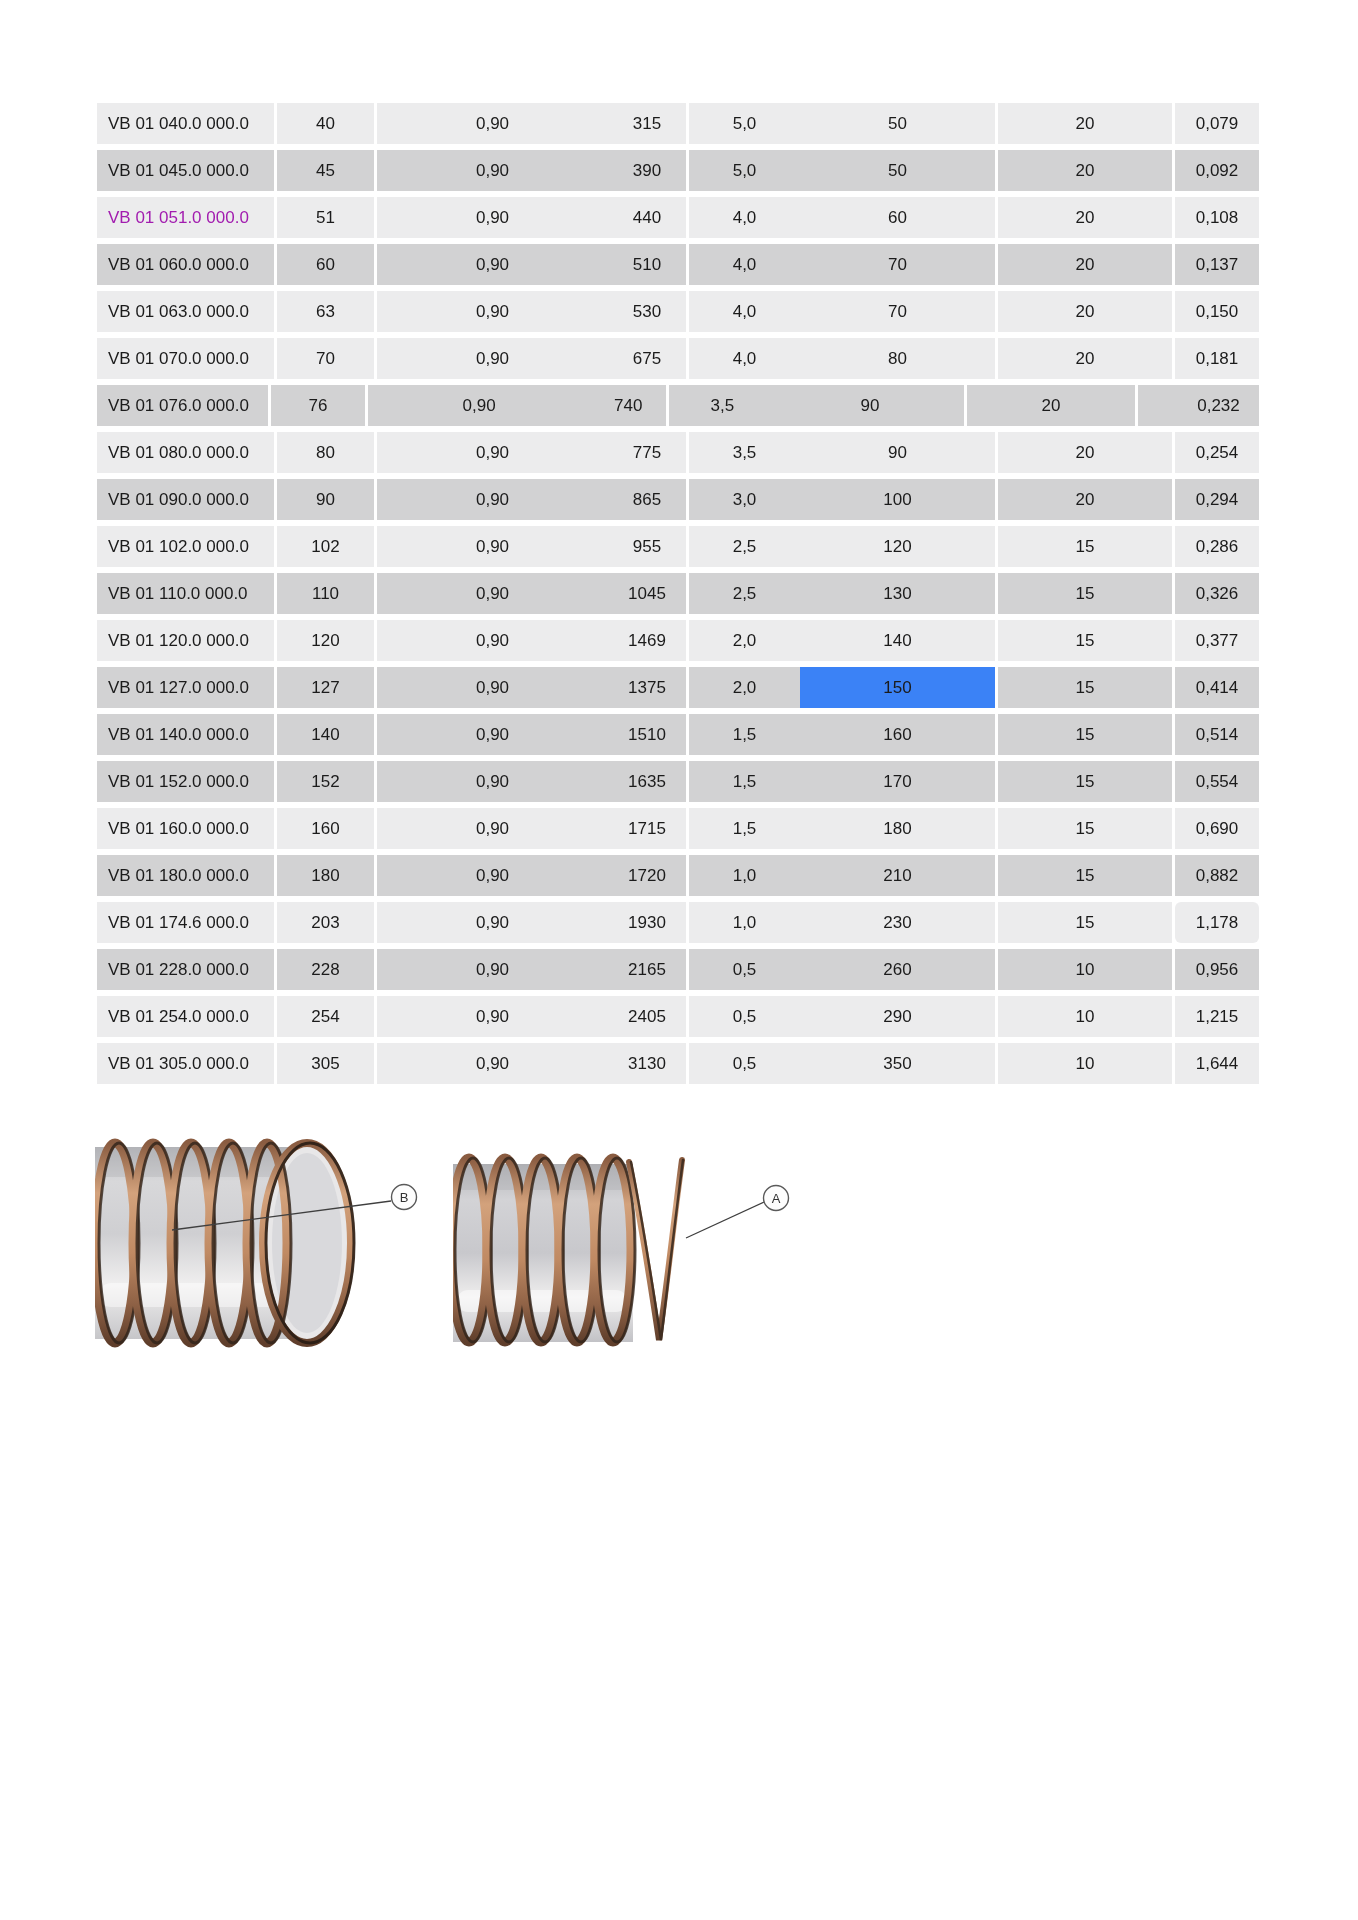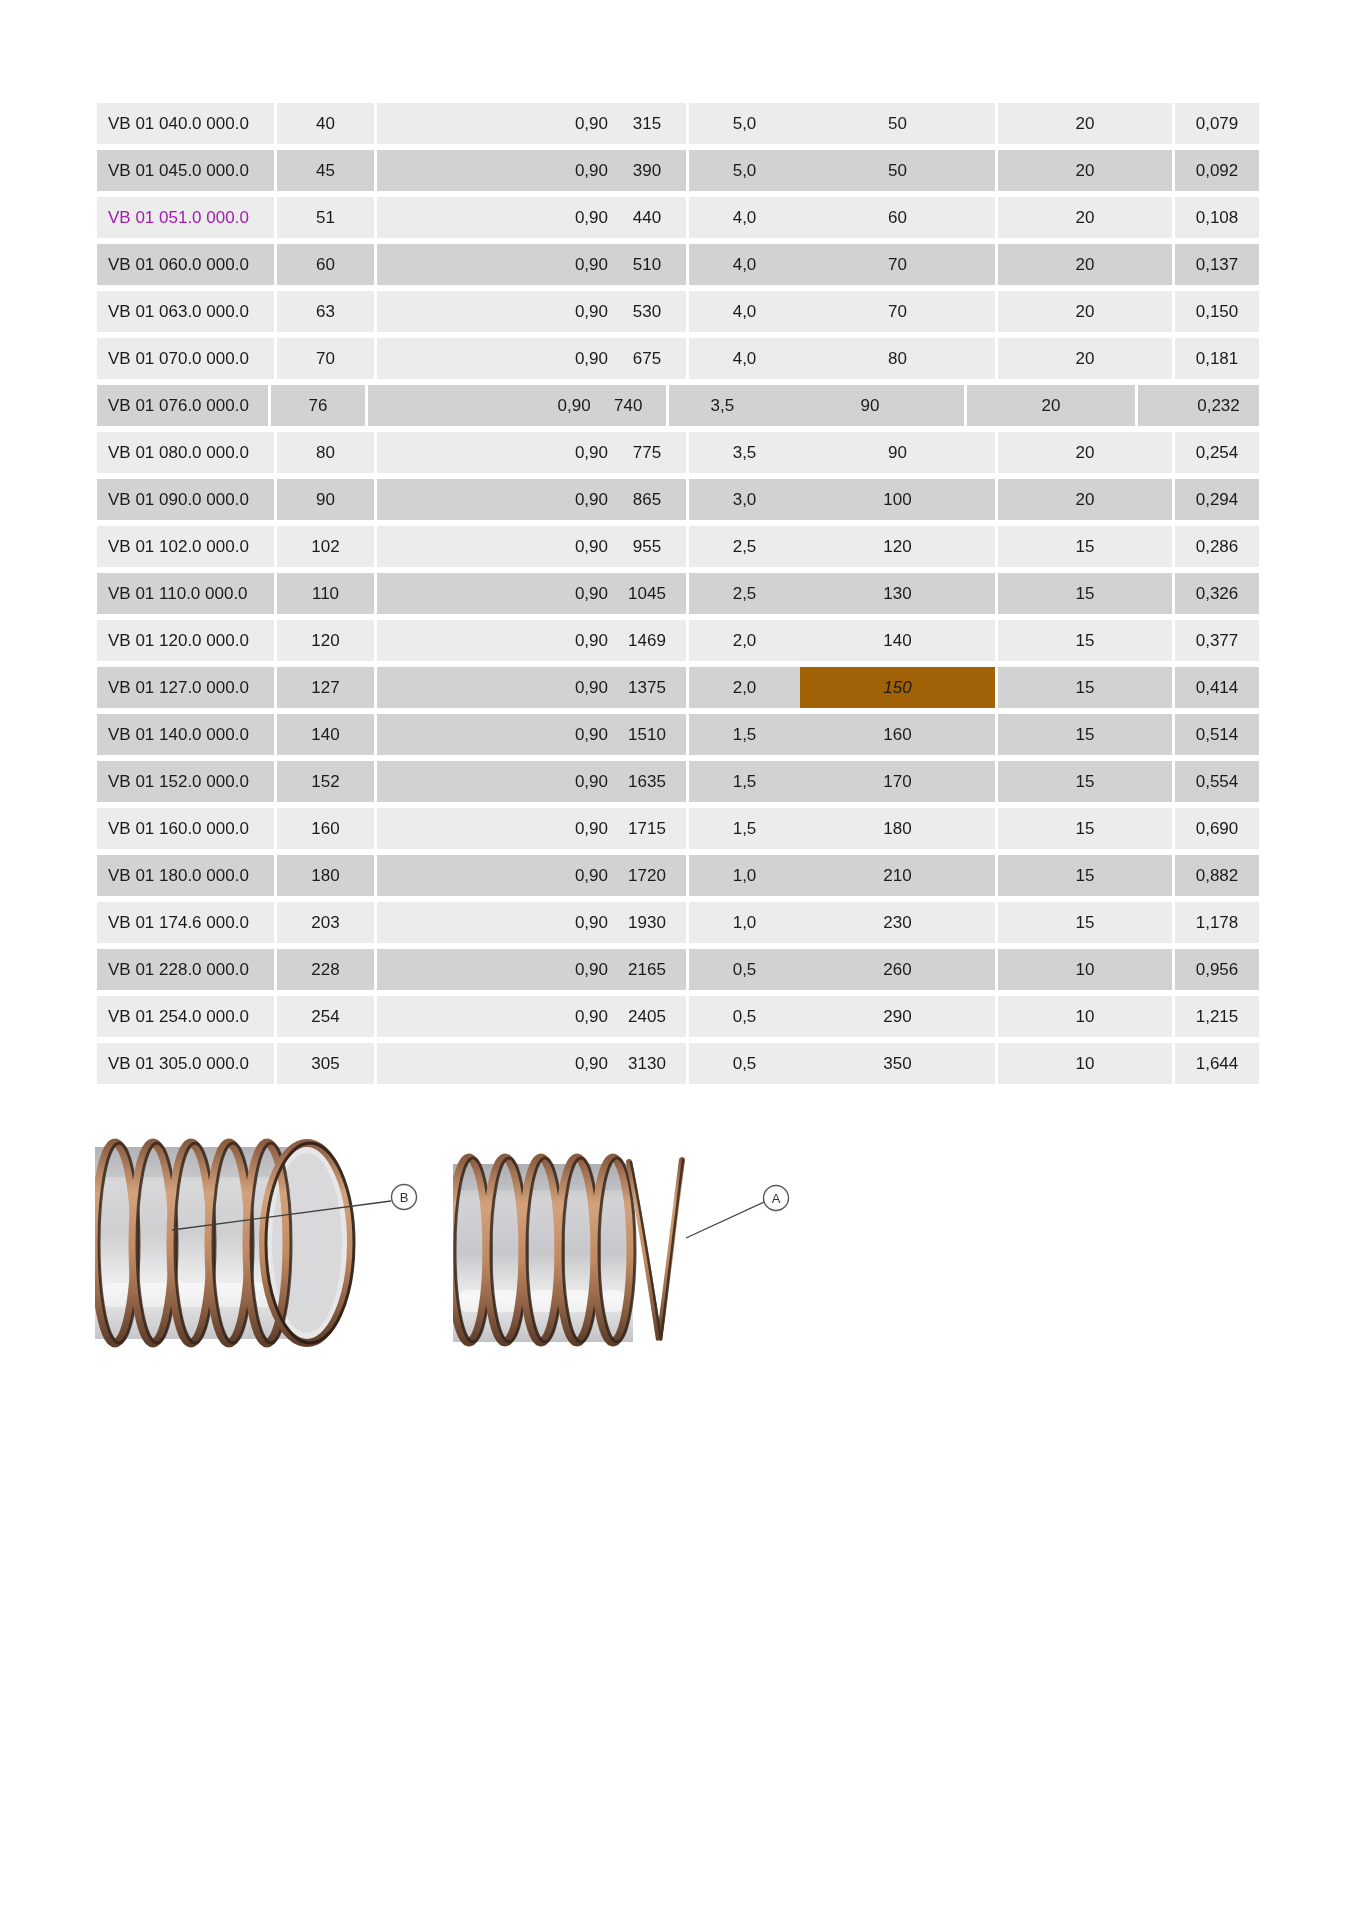--- a/index.html
+++ b/index.html
@@ -3,21 +3,21 @@
 <meta charset="utf-8">
 <style>
   html,body{margin:0;padding:0;background:#ffffff;}
   #page{position:relative;width:1358px;height:1504px;background:#ffffff;overflow:hidden;
         font-family:"Liberation Sans",sans-serif;}
   .table{position:absolute;left:97px;top:103px;width:1162px;}
   .row{display:flex;height:41px;margin-bottom:6px;font-size:17px;line-height:41px;color:#1b1b1b;}
   .cell{height:41px;white-space:nowrap;text-align:center;}
   .c0{width:177px;margin-right:3px;text-align:left;padding-left:11px;box-sizing:border-box;}
   .c1{width:97px;margin-right:3px;}
-  .c2{width:231px;text-align:right;}
+  .c2{width:231px;}
   .c3{width:78px;margin-right:3px;}
   .c4{width:111px;}
   .c5{width:195px;margin-right:3px;}
   .c6{width:174px;margin-right:3px;}
   .c7{width:84px;}
   .fig{position:absolute;}
   .callout-line{stroke:#3f3f3f;stroke-width:1.3;}
   .callout-circle{fill:#fdfdfd;stroke:#5a5a5a;stroke-width:1.4;}
   .callout-letter{font-family:"Liberation Sans",sans-serif;font-size:13px;fill:#333;
                   text-anchor:middle;}
@@ -159,21 +159,21 @@
       <div class="cell c6" style="background: rgb(236, 236, 237); color: rgb(27, 27, 27);">15</div>
       <div class="cell c7" style="background: rgb(236, 236, 237); color: rgb(27, 27, 27);">0,377</div>
     </div>
 
     <div class="row">
       <div class="cell c0" style="background: rgb(210, 210, 211); color: rgb(27, 27, 27);">VB 01 127.0 000.0</div>
       <div class="cell c1" style="background: rgb(210, 210, 211); color: rgb(27, 27, 27);">127</div>
       <div class="cell c2" style="background: rgb(210, 210, 211); color: rgb(27, 27, 27);">0,90</div>
       <div class="cell c3" style="background: rgb(210, 210, 211); color: rgb(27, 27, 27);">1375</div>
       <div class="cell c4" style="background: rgb(210, 210, 211); color: rgb(27, 27, 27);">2,0</div>
-      <div class="cell c5" style="background: #a16207; color: rgb(27, 27, 27); font-style: italic;">150</div>
+      <div class="cell c5" style="background: #3b82f6; color: rgb(27, 27, 27);">150</div>
       <div class="cell c6" style="background: rgb(210, 210, 211); color: rgb(27, 27, 27);">15</div>
       <div class="cell c7" style="background: rgb(210, 210, 211); color: rgb(27, 27, 27);">0,414</div>
     </div>
 
     <div class="row">
       <div class="cell c0" style="background: rgb(210, 210, 211); color: rgb(27, 27, 27);">VB 01 140.0 000.0</div>
       <div class="cell c1" style="background: rgb(210, 210, 211); color: rgb(27, 27, 27);">140</div>
       <div class="cell c2" style="background: rgb(210, 210, 211); color: rgb(27, 27, 27);">0,90</div>
       <div class="cell c3" style="background: rgb(210, 210, 211); color: rgb(27, 27, 27);">1510</div>
       <div class="cell c4" style="background: rgb(210, 210, 211); color: rgb(27, 27, 27);">1,5</div>
@@ -216,21 +216,21 @@
     </div>
 
     <div class="row">
       <div class="cell c0" style="background: rgb(236, 236, 237); color: rgb(27, 27, 27);">VB 01 174.6 000.0</div>
       <div class="cell c1" style="background: rgb(236, 236, 237); color: rgb(27, 27, 27);">203</div>
       <div class="cell c2" style="background: rgb(236, 236, 237); color: rgb(27, 27, 27);">0,90</div>
       <div class="cell c3" style="background: rgb(236, 236, 237); color: rgb(27, 27, 27);">1930</div>
       <div class="cell c4" style="background: rgb(236, 236, 237); color: rgb(27, 27, 27);">1,0</div>
       <div class="cell c5" style="background: rgb(236, 236, 237); color: rgb(27, 27, 27);">230</div>
       <div class="cell c6" style="background: rgb(236, 236, 237); color: rgb(27, 27, 27);">15</div>
-      <div class="cell c7" style="background: rgb(236, 236, 237); color: rgb(27, 27, 27);">1,178</div>
+      <div class="cell c7" style="background: rgb(236, 236, 237); color: rgb(27, 27, 27); border-radius: 6px;">1,178</div>
     </div>
 
     <div class="row">
       <div class="cell c0" style="background: rgb(210, 210, 211); color: rgb(27, 27, 27);">VB 01 228.0 000.0</div>
       <div class="cell c1" style="background: rgb(210, 210, 211); color: rgb(27, 27, 27);">228</div>
       <div class="cell c2" style="background: rgb(210, 210, 211); color: rgb(27, 27, 27);">0,90</div>
       <div class="cell c3" style="background: rgb(210, 210, 211); color: rgb(27, 27, 27);">2165</div>
       <div class="cell c4" style="background: rgb(210, 210, 211); color: rgb(27, 27, 27);">0,5</div>
       <div class="cell c5" style="background: rgb(210, 210, 211); color: rgb(27, 27, 27);">260</div>
       <div class="cell c6" style="background: rgb(210, 210, 211); color: rgb(27, 27, 27);">10</div>

